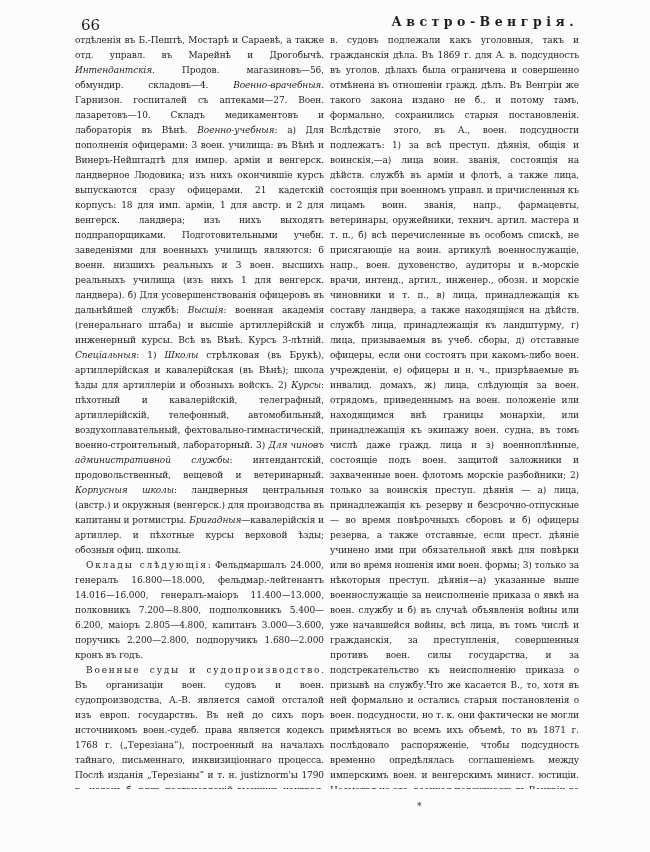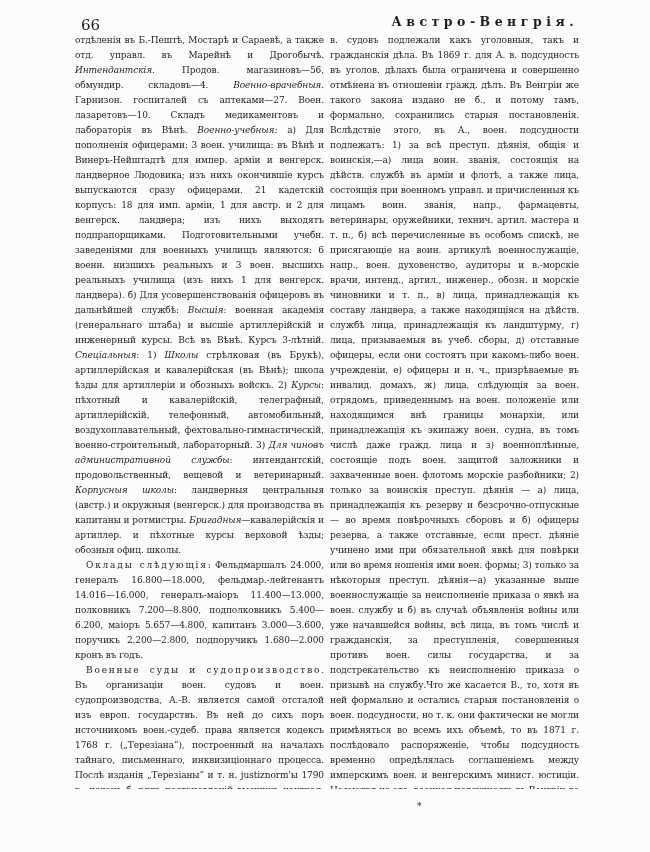--- a/index.html
+++ b/index.html
@@ -56,21 +56,21 @@
 <body>
 
 <div class="page">
   <div class="header">
     <span class="page-number">66</span>
     <div class="running-title">Австро-Венгрія.</div>
   </div>
 
   <div class="text-column left">
       <p class="para"><span>отдѣленія въ Б.-Пештѣ, Мостарѣ и Сараевѣ, а также отд. управл. въ Марейнѣ и Дрогобычѣ. </span><span class="it">Интендантскія.</span><span> Продов. магазиновъ—56, обмундир. складовъ—4. </span><span class="it">Военно-врачебныя.</span><span> Гарнизон. госпиталей съ аптеками—27. Воен. лазаретовъ—10. Складъ медикаментовъ и лабораторія въ Вѣнѣ. </span><span class="it">Военно-учебныя</span><span>: а) Для пополненія офицерами: 3 воен. училища: въ Вѣнѣ и Винеръ-Нейштадтѣ для импер. арміи и венгерск. ландверное Людовика; изъ нихъ окончившіе курсъ выпускаются сразу офицерами. 21 кадетскій корпусъ: 18 для имп. арміи, 1 для австр. и 2 для венгерск. ландвера; изъ нихъ выходятъ подпрапорщиками. Подготовительными учебн. заведеніями для военныхъ училищъ являются: 6 военн. низшихъ реальныхъ и 3 воен. высшихъ реальныхъ училища (изъ нихъ 1 для венгерск. ландвера). б) Для усовершенствованія офицеровъ въ дальнѣйшей службѣ: </span><span class="it">Высшія</span><span>: военная академія (генеральнаго штаба) и высшіе артиллерійскій и инженерный курсы. Всѣ въ Вѣнѣ. Курсъ 3-лѣтній. </span><span class="it">Спеціальныя</span><span>: 1) </span><span class="it">Школы</span><span> стрѣлковая (въ Брукѣ), артиллерійская и кавалерійская (въ Вѣнѣ); школа ѣзды для артиллеріи и обозныхъ войскъ. 2) </span><span class="it">Курсы</span><span>: пѣхотный и кавалерійскій, телеграфный, артиллерійскій, телефонный, автомобильный, воздухоплавательный, фехтовально-гимнастическій, военно-строительный, лабораторный. 3) </span><span class="it">Для чиновъ административной службы</span><span>: интендантскій, продовольственный, вещевой и ветеринарный. </span><span class="it">Корпусныя школы</span><span>: ландверныя центральныя (австр.) и окружныя (венгерск.) для производства въ капитаны и ротмистры. </span><span class="it">Бригадныя</span><span>—кавалерійскія и артиллер. и пѣхотные курсы верховой ѣзды; обозныя офиц. школы.</span></p>
-      <p class="para indent"><span class="sp">Оклады слѣдующія</span><span>: Фельдмаршалъ 24.000, генералъ 16.800—18.000, фельдмар.-лейтенантъ 14.016—16.000, генералъ-маіоръ 11.400—13.000, полковникъ 7.200—8.800, подполковникъ 5.400—6.200, маіоръ 5.657—4.800, капитанъ 3.000—3.600, поручикъ 2.200—2.800, подпоручикъ 1.680—2.000 кронъ въ годъ.</span></p>
+      <p class="para indent"><span class="sp">Оклады слѣдующія</span><span>: Фельдмаршалъ 24.000, генералъ 16.800—18.000, фельдмар.-лейтенантъ 14.016—16.000, генералъ-маіоръ 11.400—13.000, полковникъ 7.200—8.800, подполковникъ 5.400—6.200, маіоръ 2.805—4.800, капитанъ 3.000—3.600, поручикъ 2.200—2.800, подпоручикъ 1.680—2.000 кронъ въ годъ.</span></p>
       <p class="para indent"><span class="sp">Военные суды и судопроизводство</span><span>. Въ организаціи воен. судовъ и воен. судопроизводства, А.-В. является самой отсталой изъ европ. государствъ. Въ ней до сихъ поръ источникомъ воен.-судеб. права является кодексъ 1768 г. („Терезіана“), построенный на началахъ тайнаго, письменнаго, инквизиціоннаго процесса. Послѣ изданія „Терезіаны“ и т. н. justiznorm'ы 1790 г., изданъ б. рядъ постановленій высшихъ централ. учрежденій и высшихъ воен. судовъ еще болѣе запутавшихъ в.-угол. процессъ. Несмотря на требованія парламентомъ и обществ. мнѣніемъ новой кодификаціи в.-судеб. права, воен. управл. А.-В. ограничилось только изданіемъ въ 1884 г. сборника дѣйствующихъ процессуал. опредѣленій подъ заглавіемъ: „Militärstrafprozessordnung, amtliche Zusammenstellung der über das Strafverfahren bei den Gerichten des stehenden Heeres und der Kriegsmarine bestehenden Gesetze und Vorschriften“. Современная организація в. судовъ и в. судопр. въ А.-В. представляется въ слѣдующемъ видѣ. Военная подсудность опредѣляется различными постановленіями для обѣихъ половинъ монархіи. До введенія всеобщ. воин. повинности в.-суд. право носило чисто-сословный характеръ, вслѣдствіе чего воен. подсудность распространялась не только на в.-служащихъ, но и на ихъ женъ, дѣтей и слугъ, при чемъ юрисдикціи</span></p>
     </div>
 
   <div class="text-column right">
       <p class="para"><span>в. судовъ подлежали какъ уголовныя, такъ и гражданскія дѣла. Въ 1869 г. для А. в. подсудность въ уголов. дѣлахъ была ограничена и совершенно отмѣнена въ отношеніи гражд. дѣлъ. Въ Венгріи же такого закона издано не б., и потому тамъ, формально, сохранились старыя постановленія. Вслѣдствіе этого, въ А., воен. подсудности подлежатъ: 1) за всѣ преступ. дѣянія, общія и воинскія,—а) лица воин. званія, состоящія на дѣйств. службѣ въ арміи и флотѣ, а также лица, состоящія при военномъ управл. и причисленныя къ лицамъ воин. званія, напр., фармацевты, ветеринары, оружейники, технич. артил. мастера и т. п., б) всѣ перечисленные въ особомъ спискѣ, не присягающіе на воин. артикулѣ военнослужащіе, напр., воен. духовенство, аудиторы и в.-морскіе врачи, интенд., артил., инженер., обозн. и морскіе чиновники и т. п., в) лица, принадлежащія къ составу ландвера, а также находящіяся на дѣйств. службѣ лица, принадлежащія къ ландштурму, г) лица, призываемыя въ учеб. сборы, д) отставные офицеры, если они состоятъ при какомъ-либо воен. учрежденіи, е) офицеры и н. ч., призрѣваемые въ инвалид. домахъ, ж) лица, слѣдующія за воен. отрядомъ, приведеннымъ на воен. положеніе или находящимся внѣ границы монархіи, или принадлежащія къ экипажу воен. судна, въ томъ числѣ даже гражд. лица и з) военноплѣнные, состоящіе подъ воен. защитой заложники и захваченные воен. флотомъ морскіе разбойники; 2) только за воинскія преступ. дѣянія — а) лица, принадлежащія къ резерву и безсрочно-отпускные — во время повѣрочныхъ сборовъ и б) офицеры резерва, а также отставные, если прест. дѣяніе учинено ими при обязательной явкѣ для повѣрки или во время ношенія ими воен. формы; 3) только за нѣкоторыя преступ. дѣянія—а) указанные выше военнослужащіе за неисполненіе приказа о явкѣ на воен. службу и б) въ случаѣ объявленія войны или уже начавшейся войны, всѣ лица, въ томъ числѣ и гражданскія, за преступленія, совершенныя противъ воен. силы государства, и за подстрекательство къ неисполненію приказа о призывѣ на службу.Что же касается В., то, хотя въ ней формально и остались старыя постановленія о воен. подсудности, но т. к. они фактически не могли примѣняться во всемъ ихъ объемѣ, то въ 1871 г. послѣдовало распоряженіе, чтобы подсудность временно опредѣлялась соглашеніемъ между имперскимъ воен. и венгерскимъ минист. юстиціи. Несмотря на это, военная подсудность въ Венгріи до сихъ поръ еще носитъ средневѣковой сословный характеръ. Такъ, въ В., между прочимъ, подсудны воен. судамъ: всѣ, безъ различія, лица и служители, находящіеся при различныхъ отрасляхъ в. управл. и командахъ, жены, несовершен. дѣти и прислуга лицъ, подсудныхъ в. суду, если только они не зарабатываютъ себѣ самостоятельно содержанія; внѣбрач. дѣти, если мать ихъ подчинена воен. подсудности; воспитанники в.-уч. заведеній; швейцары, сторожа и дворники въ казармахъ, инвалидныхъ домахъ и другихъ воен. строеніяхъ. Военное судоустройство въ А.-В. совершенно устраняетъ изъ процесса стороны и устанавливаетъ ревизіонный порядокъ пересмотра судеб. приговоровъ. Оно характеризуется также большимъ вліяніемъ в. начальства на весь ходъ дѣла и отсутствіемъ независимости в. судовъ.</span></p>
     </div>
 
   <span class="footnote-mark">*</span>
 </div>
 

